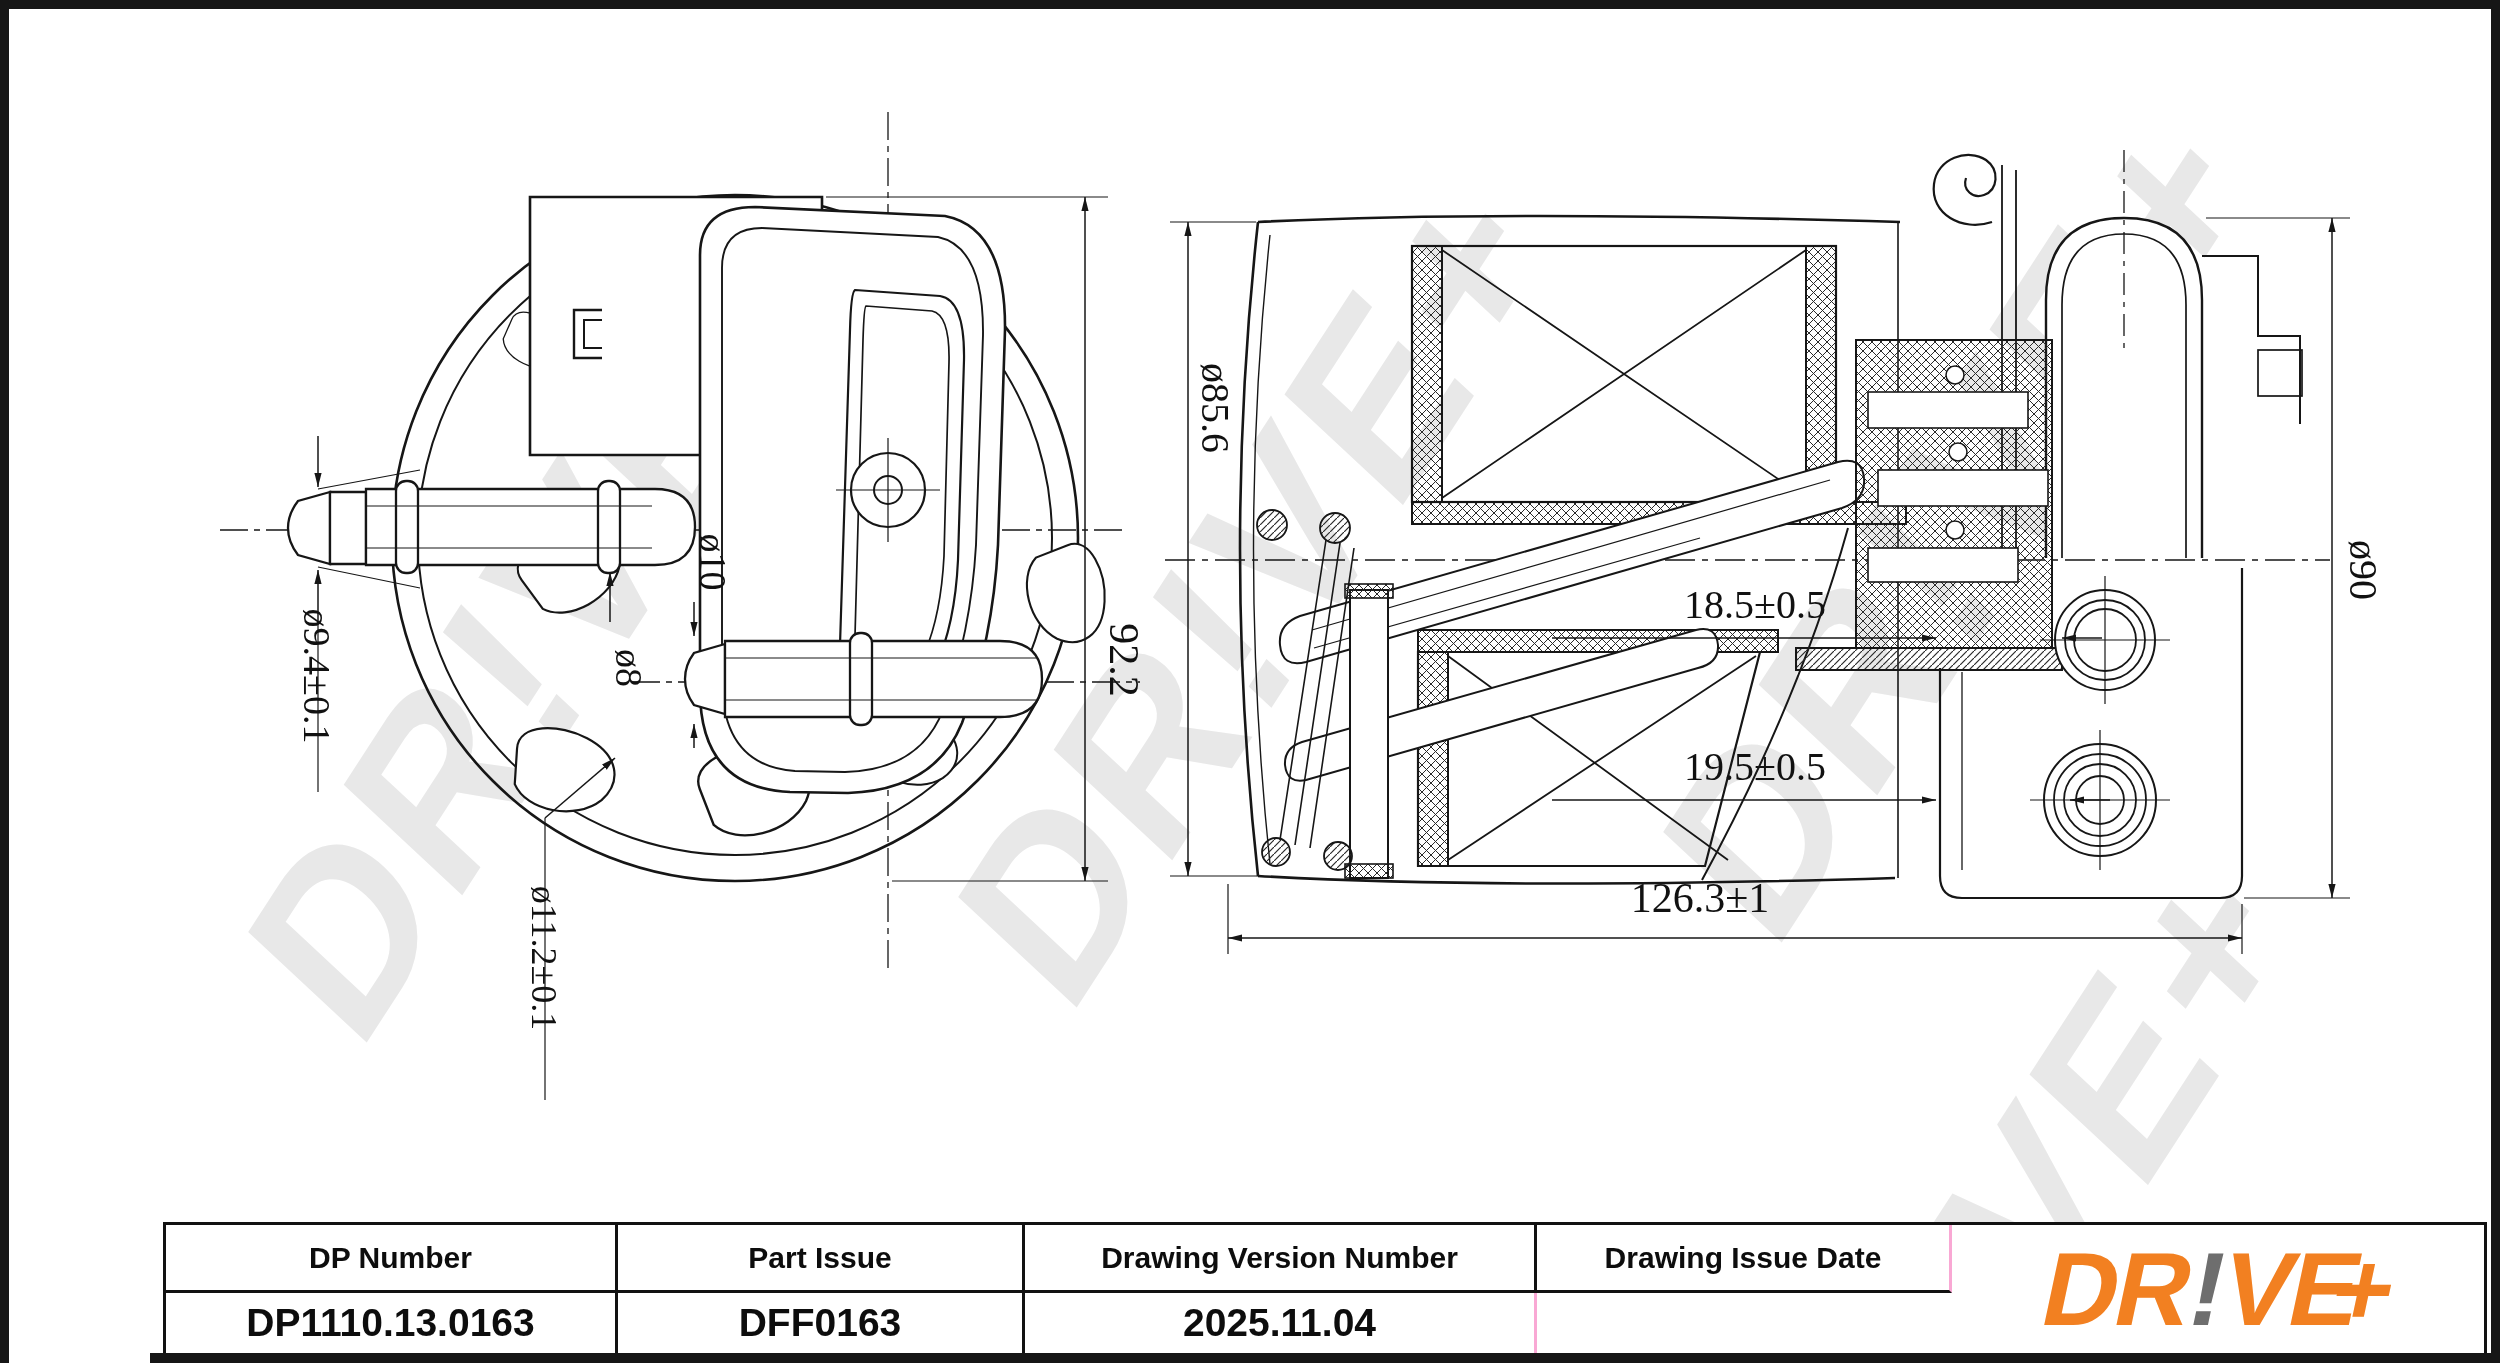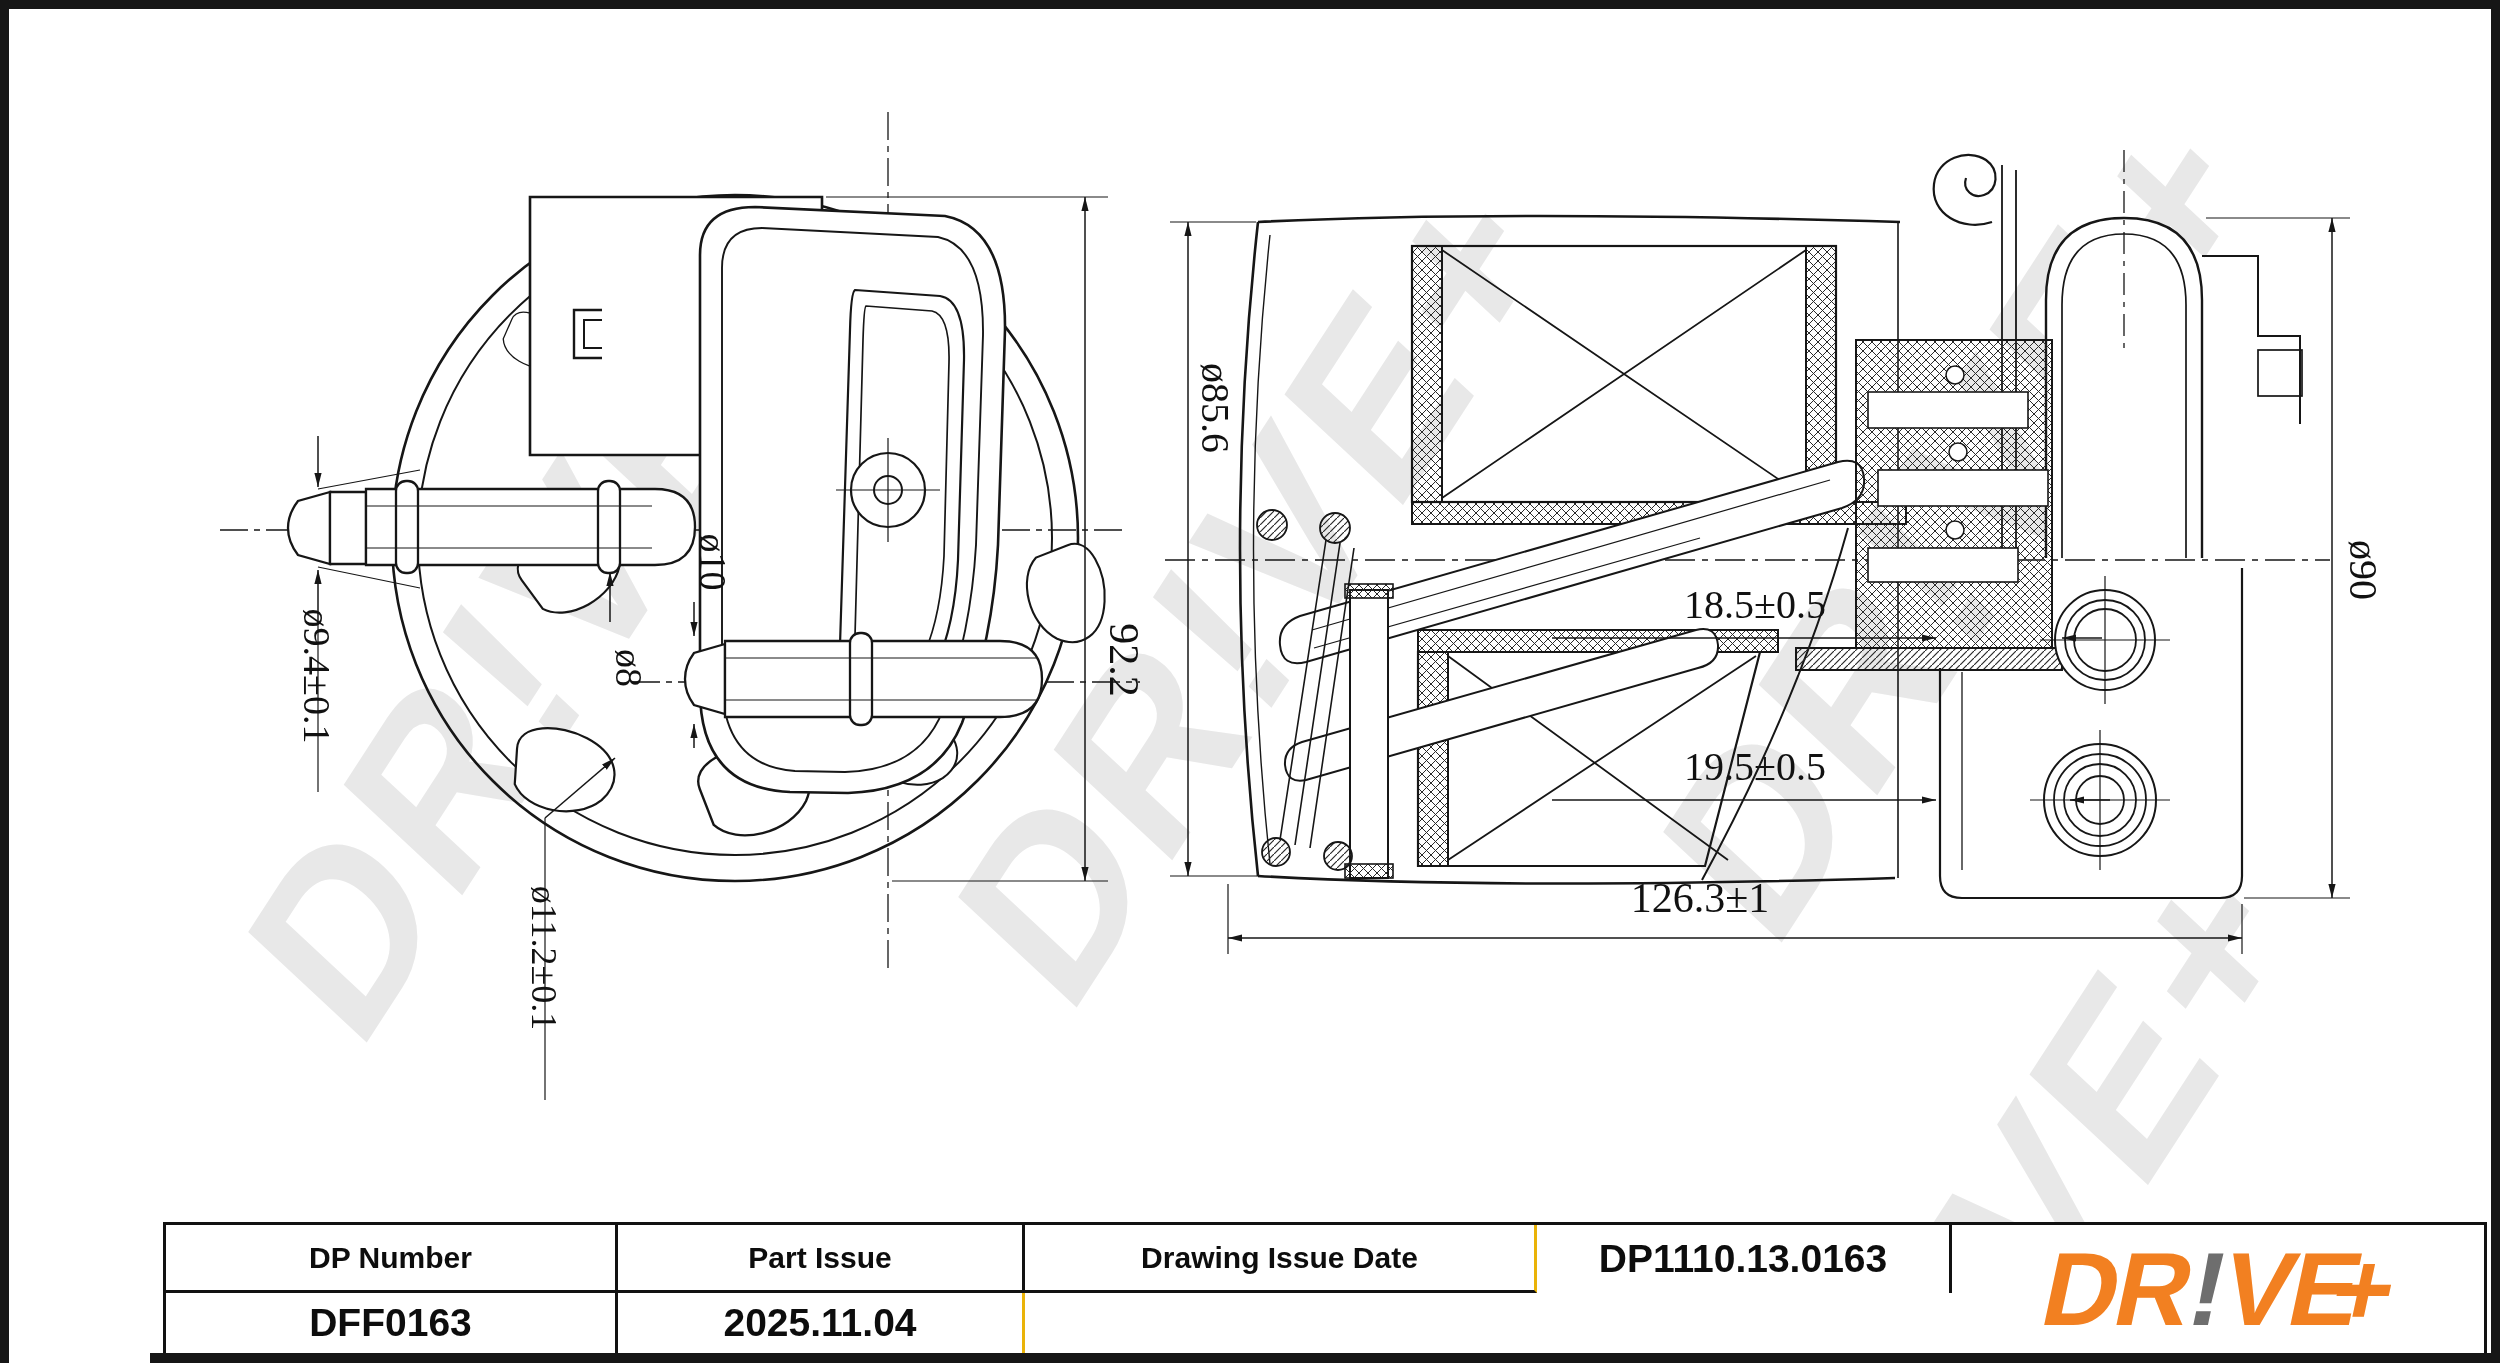--- a/index.html
+++ b/index.html
@@ -20,21 +20,21 @@
   svg.drawing{position:absolute;left:0;top:0;z-index:2;}
 
   
   .tblock{position:absolute;left:163px;top:1222px;width:2324px;height:141px;z-index:10;
           box-sizing:border-box;border:3px solid #111;border-bottom:10px solid #111;background:#fff;
           display:grid;grid-template-columns:452px 407px 512px 415px 1fr;grid-template-rows:68px 1fr;}
   .tblock .cell{box-sizing:border-box;border-right:3px solid #111;border-bottom:3px solid #111;
           display:flex;align-items:center;justify-content:center;font-weight:bold;color:#0d0d0d;}
   .tblock .cell.hd{font-size:30px;}
   .tblock .cell.val{font-size:39px;border-bottom:none;}
-  .tblock .cell.c4{border-right:3px solid #eab308;}
+  .tblock .cell.c4{border-right:3px solid #f9a8d4;}
   .tblock .logo-cell{grid-column:5;grid-row:1/3;border-right:none;border-bottom:none;
           display:flex;align-items:center;justify-content:center;background:#fff;}
   .logo{font-weight:900;font-size:104px;letter-spacing:-3px;transform:skewX(-12deg);
         color:#f28021;white-space:nowrap;line-height:1;}
   .logo .lg-excl{color:#6e6e6e;padding:0 2px;}
   .logo .lg-plus{margin-left:-24px;}
 </style>
 </head>
 <body>
 
@@ -247,20 +247,21 @@
         <text x="1700" y="912" text-anchor="middle" font-family="Liberation Serif,serif" font-size="42" fill="#111" stroke="none">126.3±1</text>
         <path d="M1228,884 V954 M2242,904 V954" stroke-width="1.2"></path>
         <path d="M1228,938 H2242" stroke-width="1.5" marker-start="url(#ar)" marker-end="url(#ar)"></path>
       </g>
     </g>
   </svg>
 
   <div class="tblock">
     <div class="cell hd c1">DP Number</div>
     <div class="cell hd c2">Part Issue</div>
+    <div class="cell hd c3">Drawing Version Number</div>
     <div class="cell hd c4">Drawing Issue Date</div>
     <div class="logo-cell">
       <div class="logo"><span>DR</span><span class="lg-excl">!</span><span>VE</span><span class="lg-plus">+</span></div>
     </div>
     <div class="cell val c1">DP1110.13.0163</div>
     <div class="cell val c2">DFF0163</div>
     <div class="cell val c4">2025.11.04</div>
   </div>
 
   <div class="frame top"></div>

